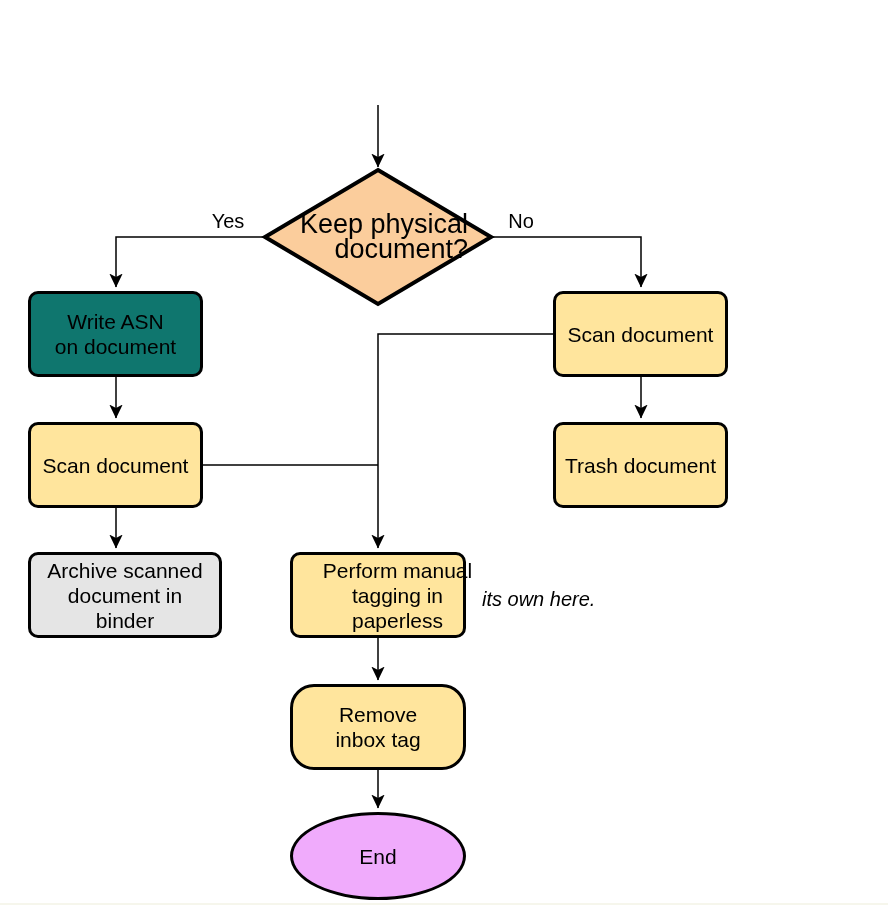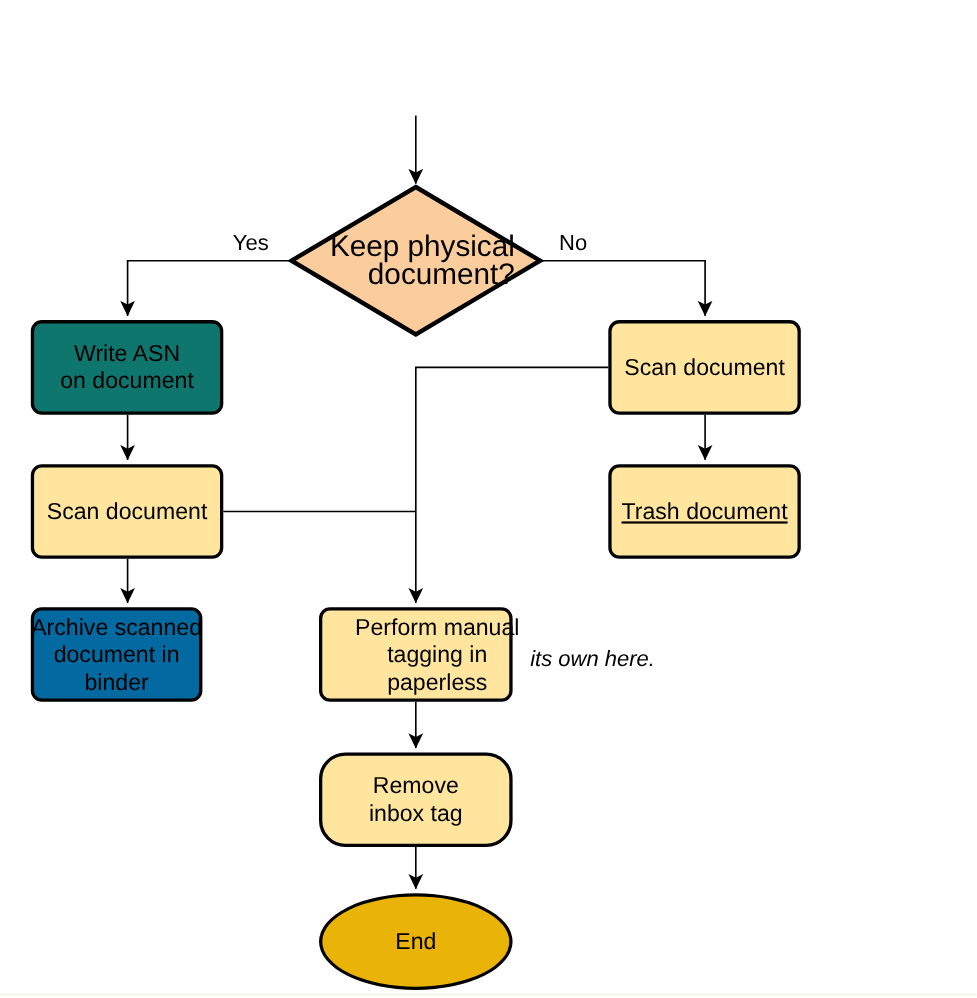--- a/index.html
+++ b/index.html
@@ -57,48 +57,48 @@
 
   <div class="node process" style="left: 28px; top: 291px; width: 175px; height: 86px; background-color: #0f766e;">
     <span class="line">Write ASN</span>
     <span class="line">on document</span>
   </div>
 
   <div class="node process" style="left: 28px; top: 422px; width: 175px; height: 86px; background-color: rgb(255, 229, 157);">
     <span class="line">Scan document</span>
   </div>
 
-  <div class="node process" style="left: 28px; top: 552px; width: 156px; height: 86px; background-color: #0369a1;">
+  <div class="node process" style="left: 28px; top: 552px; width: 194px; height: 86px; background-color: #e5e5e5;">
     <span class="line">Archive scanned</span>
     <span class="line">document in</span>
     <span class="line">binder</span>
   </div>
 
   <div class="node process" style="left: 553px; top: 291px; width: 175px; height: 86px; background-color: rgb(255, 229, 157);">
     <span class="line">Scan document</span>
   </div>
 
-  <div class="node process" style="left: 553px; top: 422px; width: 175px; height: 86px; background-color: rgb(255, 229, 157); text-decoration: underline;">
+  <div class="node process" style="left: 553px; top: 422px; width: 175px; height: 86px; background-color: rgb(255, 229, 157);">
     <span class="line">Trash document</span>
   </div>
 
   <div class="node process" style="left: 290px; top: 552px; width: 176px; height: 86px; background-color: rgb(255, 229, 157); padding-left: 39px;">
     <span class="line">Perform manual</span>
     <span class="line">tagging in</span>
     <span class="line">paperless</span>
   </div>
 
   <div class="note" style="left:482px; top:587px; width:400px;">
     <span class="line">its own here.</span>
   </div>
 
   <div class="node process" style="left: 290px; top: 684px; width: 176px; height: 86px; background-color: rgb(255, 229, 157); border-radius: 24px;">
     <span class="line">Remove</span>
     <span class="line">inbox tag</span>
   </div>
 
-  <div class="node terminator" style="left: 290px; top: 812px; width: 176px; height: 88px; background-color: #eab308;">
+  <div class="node terminator" style="left: 290px; top: 812px; width: 176px; height: 88px; background-color: #f0abfc;">
     <span class="line">End</span>
   </div>
 
   <div class="bottom-rule" style="background-color: rgb(246, 246, 236);"></div>
 
 </div>
 
 </body></html>

